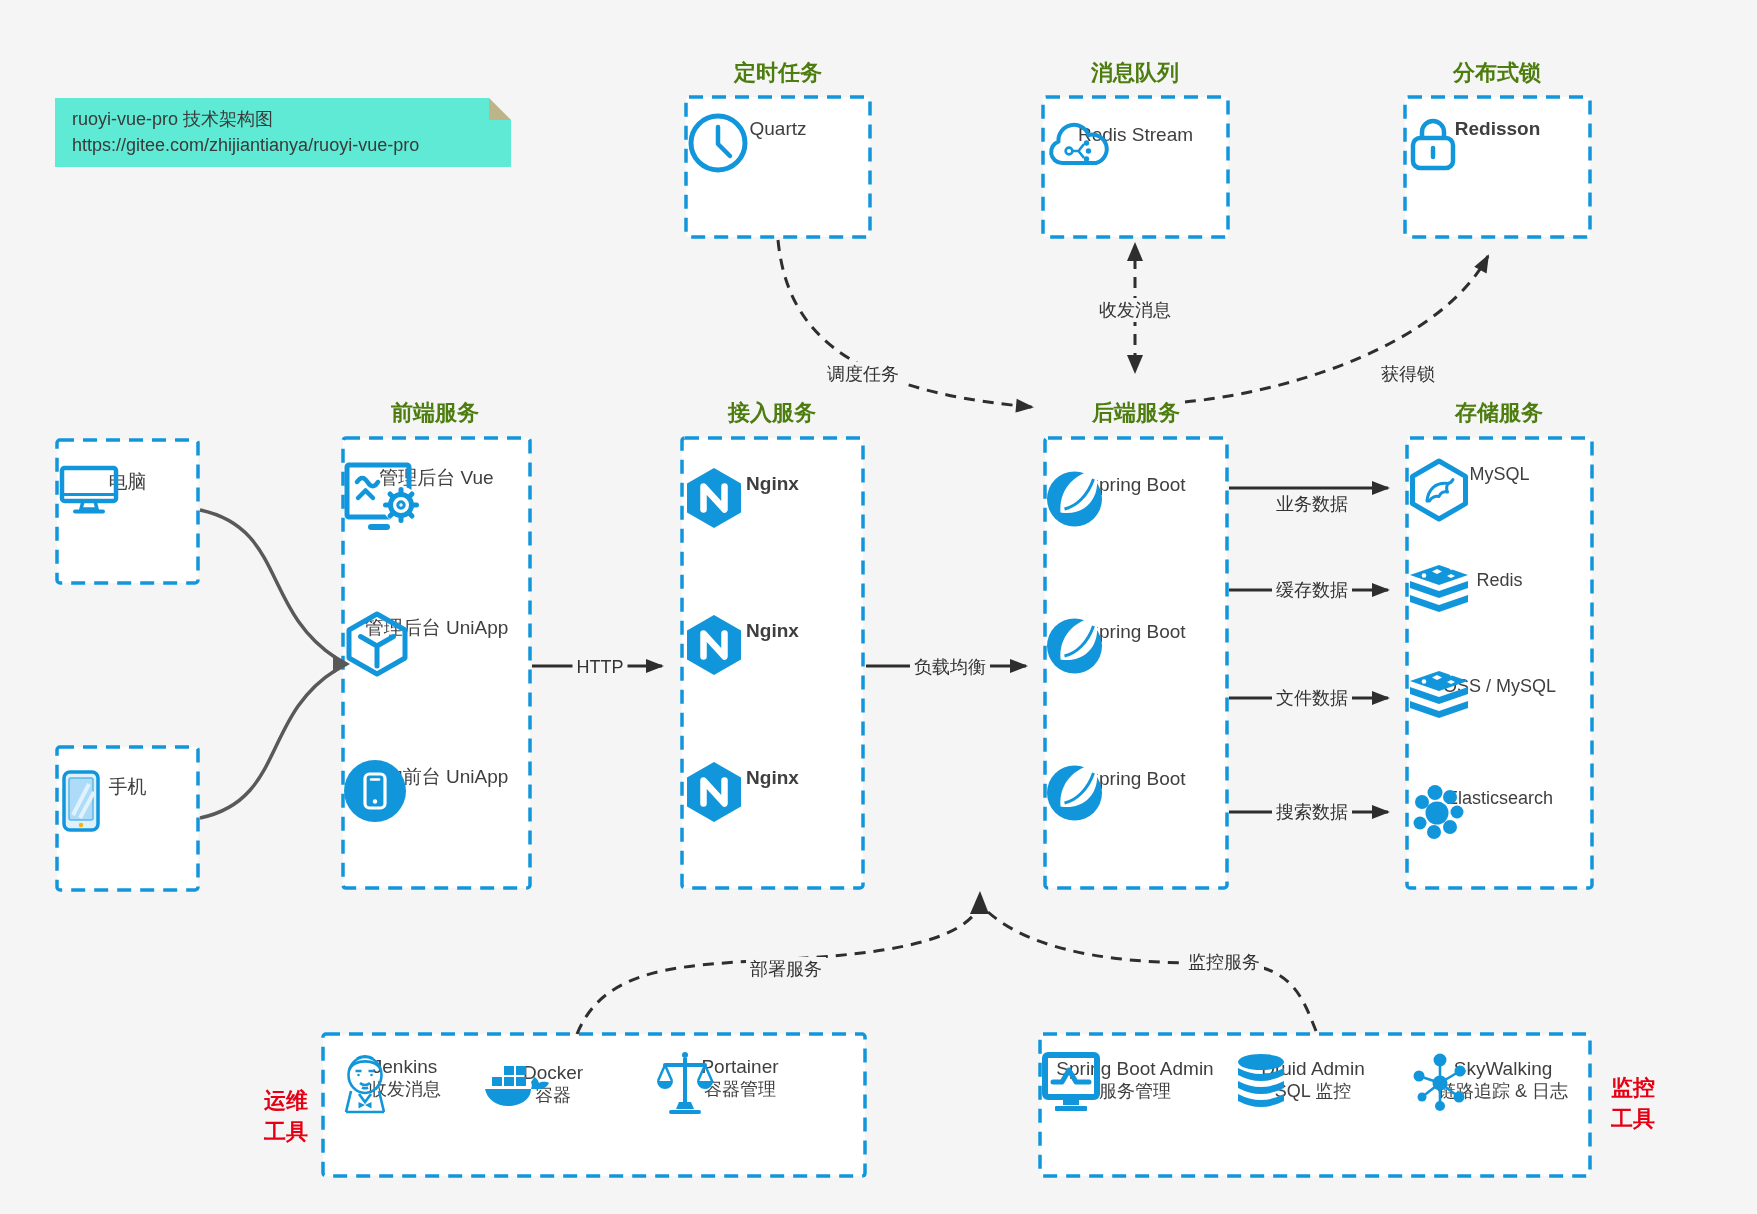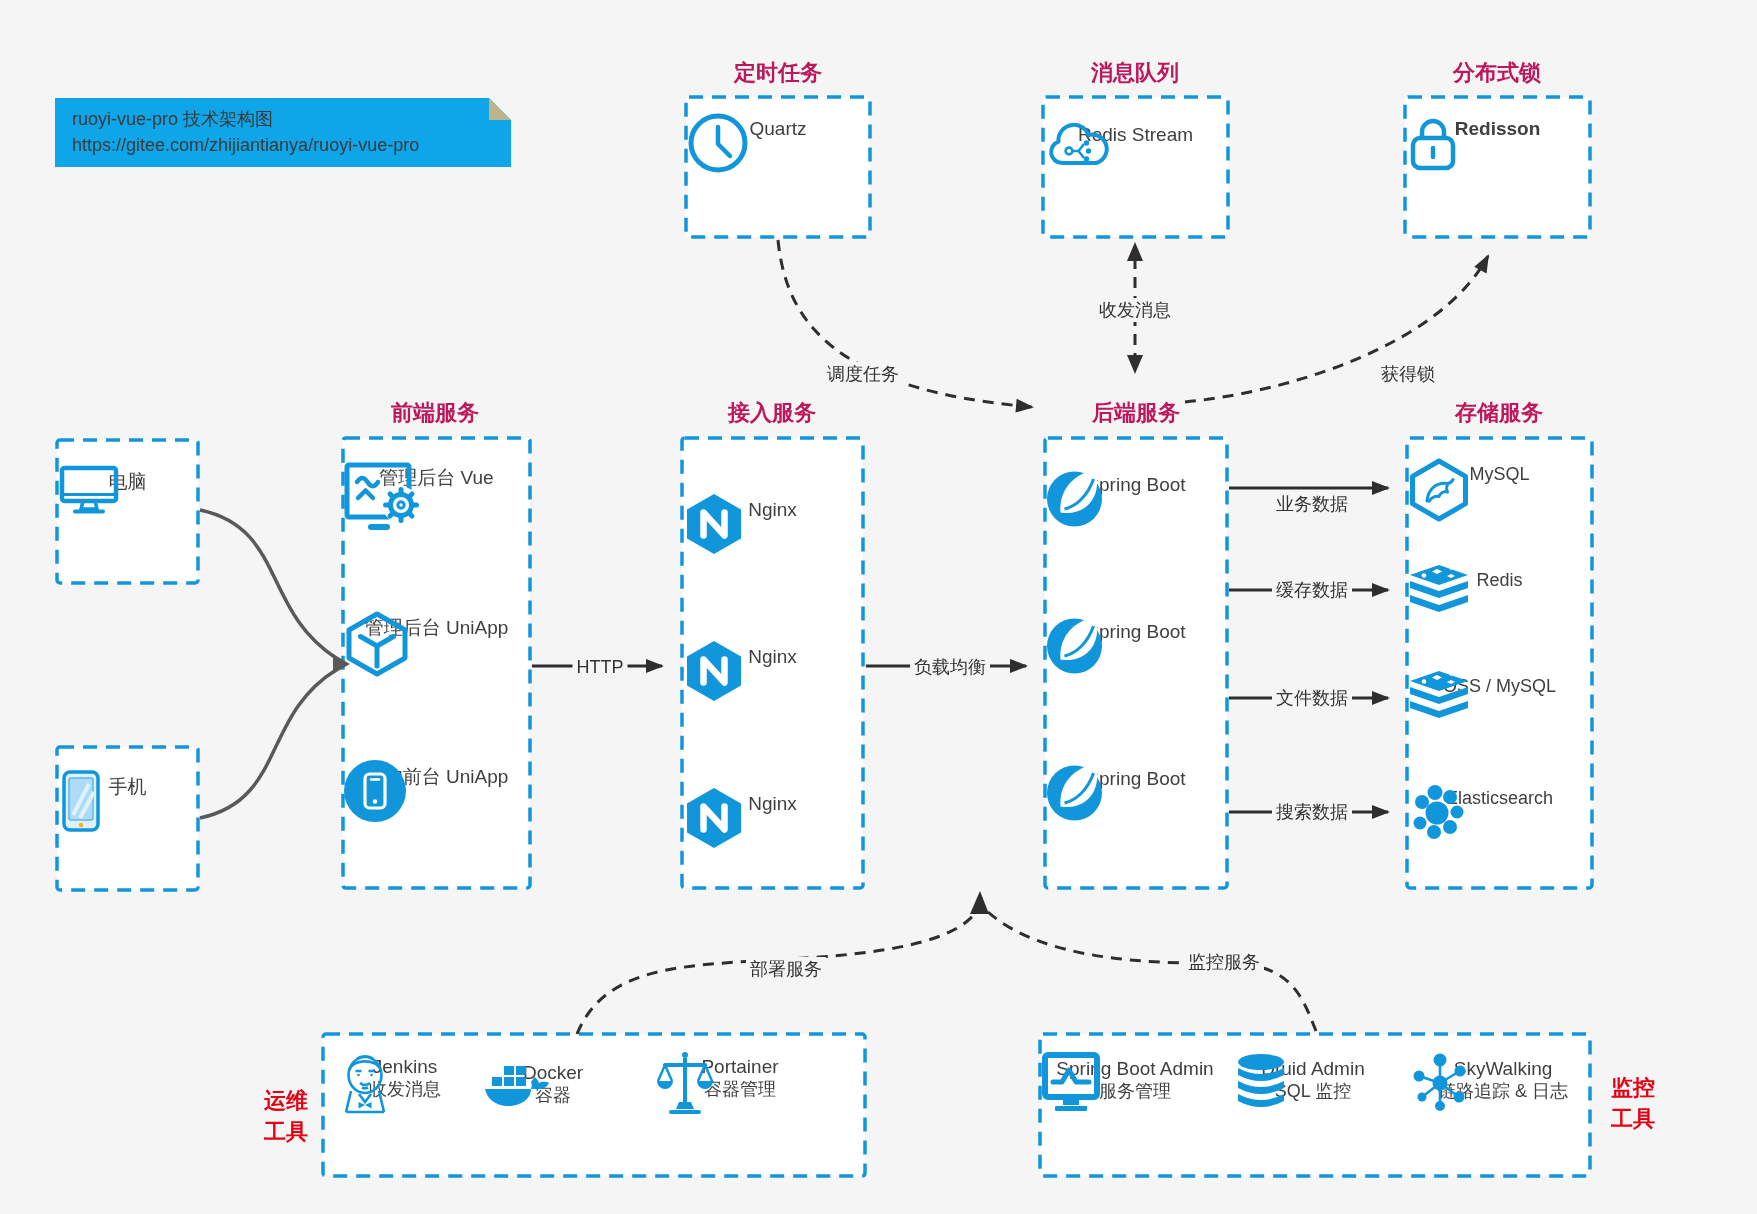--- a/index.html
+++ b/index.html
@@ -7,25 +7,25 @@
   #canvas{position:relative;width:1757px;height:1214px;background:#f5f5f6;overflow:hidden;}
   svg{position:absolute;left:0;top:0;}
   #boxes-layer{z-index:0;}
   #edges-layer{z-index:2;pointer-events:none;}
   .box{position:absolute;z-index:1;}
   .node{position:absolute;left:0;right:0;display:flex;flex-direction:column;align-items:center;}
   .node .lbl{margin-top:7px;font-size:19px;color:#3f3f3f;white-space:nowrap;line-height:22px;}
   .node.tight .lbl{margin-top:5px;font-size:18px;}
   .bnode .lbl{margin-top:6px;font-size:19px;line-height:22px;text-align:center;white-space:nowrap;color:#3f3f3f;}
   .bnode .sub{font-size:18px;line-height:22px;text-align:center;white-space:nowrap;color:#3f3f3f;}
-  .gtitle{position:absolute;transform:translateX(-50%);color:#be185d;font-weight:bold;font-size:22px;white-space:nowrap;z-index:3;}
+  .gtitle{position:absolute;transform:translateX(-50%);color:#4d7c0f;font-weight:bold;font-size:22px;white-space:nowrap;z-index:3;}
   .side-title{position:absolute;color:#e60013;font-weight:bold;font-size:22px;text-align:center;z-index:3;}
   .side-title div{line-height:31px;}
   .edge-label{position:absolute;transform:translate(-50%,-50%);background:#f5f5f6;font-size:18px;color:#333;padding:0 4px;white-space:nowrap;z-index:3;}
-  .note{position:absolute;left:55px;top:98px;width:456px;height:69px;background:#0ea5e9;z-index:1;
+  .note{position:absolute;left:55px;top:98px;width:456px;height:69px;background:#5eead4;z-index:1;
         clip-path:polygon(0 0,calc(100% - 22px) 0,100% 22px,100% 100%,0 100%);}
   .note-fold{position:absolute;right:0;top:0;width:22px;height:22px;background:#bdb489;
         clip-path:polygon(0 0,100% 100%,0 100%);}
   .note-text{padding:8px 0 0 17px;font-size:18px;line-height:26px;color:#3a3a3a;white-space:nowrap;}
   .icon{display:block;}
 </style>
 </head>
 <body>
 
 <div id="canvas">
@@ -277,21 +277,21 @@
       <div class="lbl">管理后台 UniApp</div>
     </div>
     <div class="node" style="top:321px;">
       <svg class="icon" width="64" height="64">
           <use href="#i-userapp"></use>
         </svg>
       <div class="lbl">用户前台 UniApp</div>
     </div>
   </div>
 
-  <div class="box" style="left:682px;top:464px;width:181px;height:450px;">
+  <div class="box" style="left:682px;top:438px;width:181px;height:450px;font-weight:bold;">
     <div class="node" style="top:28px;">
       <svg class="icon" width="64" height="64">
           <use href="#i-nginx"></use>
         </svg>
       <div class="lbl">Nginx</div>
     </div>
     <div class="node" style="top:175px;">
       <svg class="icon" width="64" height="64">
           <use href="#i-nginx"></use>
         </svg>

